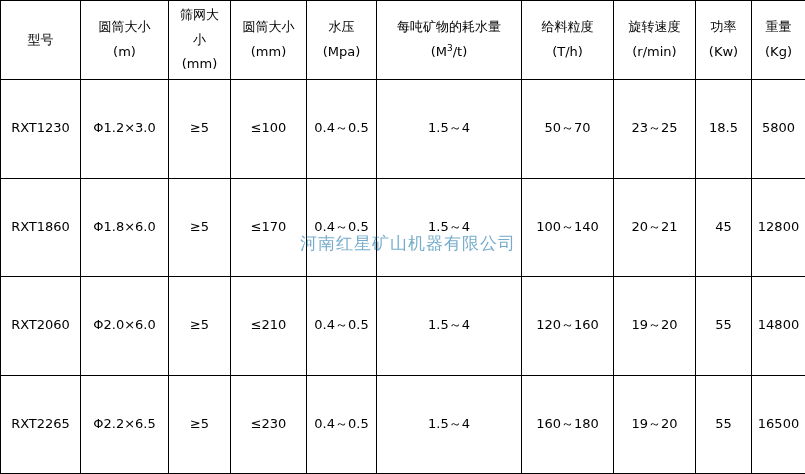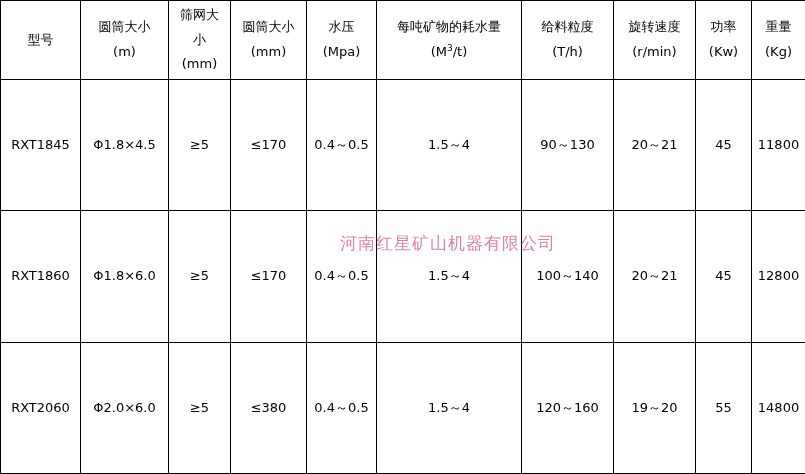--- a/index.html
+++ b/index.html
@@ -49,26 +49,25 @@
   col.c6 { width: 92px; }
   col.c7 { width: 82px; }
   col.c8 { width: 56px; }
   col.c9 { width: 54px; }
 
   .watermark {
     position: absolute;
     left: 300px;
     top: 232px;
     font-size: 17px;
-    color: #be185d;
+    color: #0369a1;
     opacity: .55;
     letter-spacing: 1px;
     pointer-events: none;
     font-family: "DejaVu Sans", "Liberation Sans", sans-serif;
-    margin-left: 40px;
   }
 </style>
 </head>
 <body>
 
 <div class="watermark">河南红星矿山机器有限公司</div>
 
 <table id="spec-table">
   <colgroup>
     <col class="c0">
@@ -121,49 +120,61 @@
         <span class="hdr-line">(Kw)</span>
       </td>
       <td>
         <span class="hdr-line">重量</span>
         <span class="hdr-line">(Kg)</span>
       </td>
     </tr>
   </thead>
   <tbody>
     <tr>
-      <td>RXT1845</td>
-      <td>Φ1.8×4.5</td>
+      <td>RXT1230</td>
+      <td>Φ1.2×3.0</td>
       <td>≥5</td>
-      <td>≤170</td>
+      <td>≤100</td>
       <td>0.4～0.5</td>
       <td>1.5～4</td>
-      <td>90～130</td>
-      <td>20～21</td>
-      <td>45</td>
-      <td>11800</td>
+      <td>50～70</td>
+      <td>23～25</td>
+      <td>18.5</td>
+      <td>5800</td>
     </tr>
     <tr>
       <td>RXT1860</td>
       <td>Φ1.8×6.0</td>
       <td>≥5</td>
       <td>≤170</td>
       <td>0.4～0.5</td>
       <td>1.5～4</td>
       <td>100～140</td>
       <td>20～21</td>
       <td>45</td>
       <td>12800</td>
     </tr>
     <tr>
       <td>RXT2060</td>
       <td>Φ2.0×6.0</td>
       <td>≥5</td>
-      <td>≤380</td>
+      <td>≤210</td>
       <td>0.4～0.5</td>
       <td>1.5～4</td>
       <td>120～160</td>
       <td>19～20</td>
       <td>55</td>
       <td>14800</td>
     </tr>
+    <tr>
+      <td>RXT2265</td>
+      <td>Φ2.2×6.5</td>
+      <td>≥5</td>
+      <td>≤230</td>
+      <td>0.4～0.5</td>
+      <td>1.5～4</td>
+      <td>160～180</td>
+      <td>19～20</td>
+      <td>55</td>
+      <td>16500</td>
+    </tr>
   </tbody>
 </table>
 
 </body></html>

